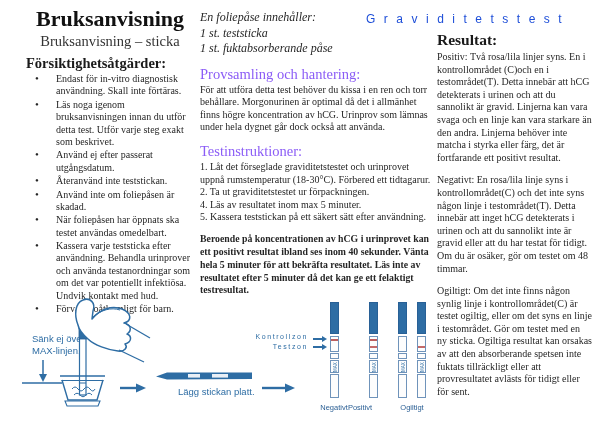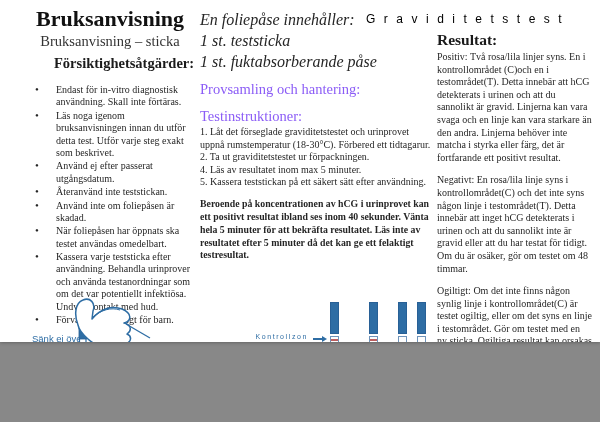--- a/index.html
+++ b/index.html
@@ -1,40 +1,40 @@
 <!DOCTYPE html>
 <html><head>
 <meta charset="utf-8">
 <style>
   * { margin:0; padding:0; box-sizing:border-box; }
   html,body { background:#888; }
   body { width:600px; height:422px; font-family:"Liberation Serif", serif; color:#262626; }
-  .page { position:relative; width:600px; height:342px; background:#ffffff; overflow:hidden;
+  .page { position:relative; width:600px; height:422px; background:#ffffff; overflow:hidden;
           box-shadow:0 0 4px rgba(0,0,0,.4); }
 
   
   .col-left { position:absolute; left:26px; top:6px; width:168px; }
   .title { font-size:22px; font-weight:bold; text-align:center; color:#111; }
   .subtitle { font-size:14.5px; text-align:center; color:#333; margin-top:1px; }
-  .prec-head { font-size:14.5px; font-weight:bold; margin-top:5px; color:#1a1a1a;margin-left:28px; }
-  .prec-list { list-style:none; margin-top:12px; font-size:10px; line-height:1.24; }
+  .prec-head { font-size:14.5px; font-weight:bold; margin-top:5px; color:#1a1a1a; }
+  .prec-list { list-style:none; margin-top:1px; font-size:10px; line-height:1.24; }
   .prec-list li { position:relative; padding-left:30px; margin-bottom:1px; }
   .prec-list li::before { content:'•'; position:absolute; left:9px; top:-1px; font-size:11px; }
 
   
   .col-mid { position:absolute; left:200px; top:10px; width:236px; }
-  .contents-note { font-style:italic; font-size:16px; line-height:1.3; margin-bottom:9px; }
+  .contents-note { font-style:italic; font-size:12px; line-height:1.3; margin-bottom:9px; }
   .mid-head { font-size:14.5px; font-weight:normal; color:#8b5cf6; margin-bottom:1px; }
   .mid-body { font-size:10px; line-height:1.24; }
   .mid-gap { margin-top:10px; }
   .hcg-note { font-weight:bold; font-size:9.8px; line-height:1.3; margin-top:10px; }
 
   
   .teal-header { position:absolute; left:366px; top:12px; font-family:"Liberation Sans", sans-serif;
-                 font-size:12px; letter-spacing:8.5px; color:#000000; white-space:nowrap; }
+                 font-size:12px; letter-spacing:8.5px; color:#1d4ed8; white-space:nowrap; }
 
   
   .col-right { position:absolute; left:437px; top:31px; width:155px; }
   .res-head { font-size:15.5px; font-weight:bold; color:#1a1a1a; margin-bottom:2px; }
   .col-right p { font-size:10px; line-height:1.26; margin-bottom:10px; }
 
   
   .dip-svg { position:absolute; left:20px; top:293px; }
   .dip-svg text { font-family:"Liberation Sans", sans-serif; fill:#2e6da4; }
 
@@ -80,20 +80,21 @@
     </ul>
   </div>
 
   <div class="col-mid">
     <div class="contents-note">
       <div>En foliepåse innehåller:</div>
       <div>1 st. teststicka</div>
       <div>1 st. fuktabsorberande påse</div>
     </div>
     <div class="mid-head">Provsamling och hantering:</div>
+    <div class="mid-body">För att utföra detta test behöver du kissa i en ren och torr behållare.  Morgonurinen är optimal då det i allmänhet finns högre koncentration av hCG. Urinprov som lämnas under hela dygnet går dock också att använda.</div>
     <div class="mid-head mid-gap">Testinstruktioner:</div>
     <div class="mid-body">
       <div>1. Låt det förseglade graviditetstestet och urinprovet uppnå rumstemperatur (18-30°C). Förbered ett tidtagarur.</div>
       <div>2. Ta ut graviditetstestet ur förpackningen.</div>
       <div>4. Läs av resultatet inom max 5 minuter.</div>
       <div>5. Kassera teststickan på ett säkert sätt efter användning.</div>
     </div>
     <div class="hcg-note">Beroende på koncentrationen av hCG i urinprovet kan ett positivt resultat ibland ses inom 40 sekunder. Vänta hela 5 minuter för att bekräfta resultatet. Läs inte av resultatet efter 5 minuter då det kan ge ett felaktigt testresultat.</div>
   </div>
 
@@ -205,17 +206,17 @@
           <div class="rline test"></div>
         </div>
       <div class="seg small"></div>
       <div class="seg maxseg">
           <span class="mx">MAX</span>
         </div>
       <div class="seg bottom"></div>
     </div>
 
     <div class="stick-label" style="left:312px;">Negativt</div>
-    <div class="stick-label" style="left:359px;">Positivt</div>
+    <div class="stick-label" style="left:338px;">Positivt</div>
     <div class="stick-label" style="left:390px;">Ogiltigt</div>
   </div>
 
 </div>
 
 </body></html>

